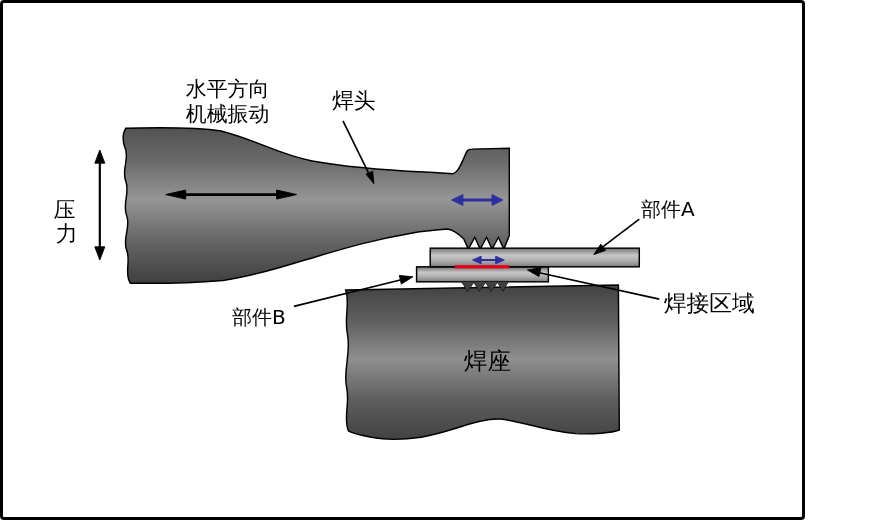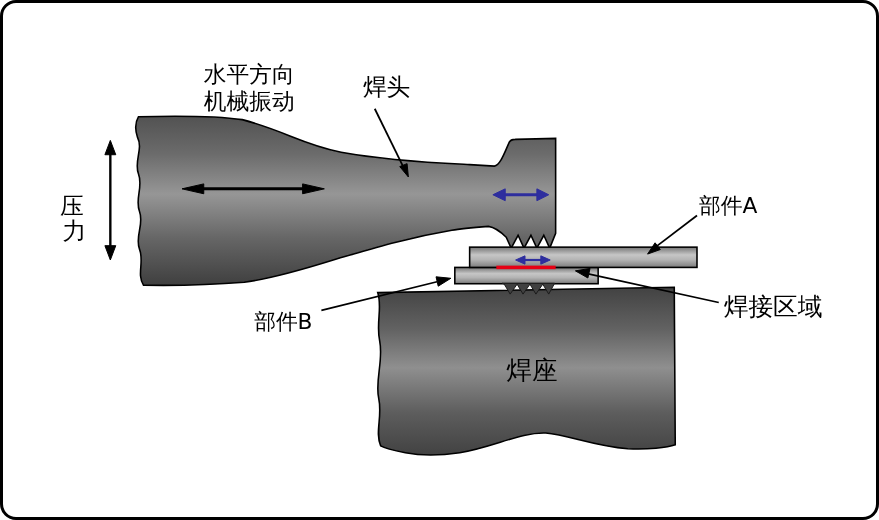--- a/index.html
+++ b/index.html
@@ -3,25 +3,25 @@
 <meta charset="utf-8">
 <style>
   html, body {
     margin: 0;
     padding: 0;
     background: #ffffff;
     font-family: "DejaVu Sans", "Liberation Sans", sans-serif;
   }
   .canvas {
     position: relative;
-    width: 879px;
+    width: 805px;
     height: 520px;
     box-sizing: border-box;
     border: 3px solid #000;
-    border-radius: 16px;
+    border-radius: 4px;
     background: #ffffff;
     overflow: hidden;
   }
   .canvas svg {
     position: absolute;
     inset: 0;
     width: 100%;
     height: 100%;
     display: block;
   }

